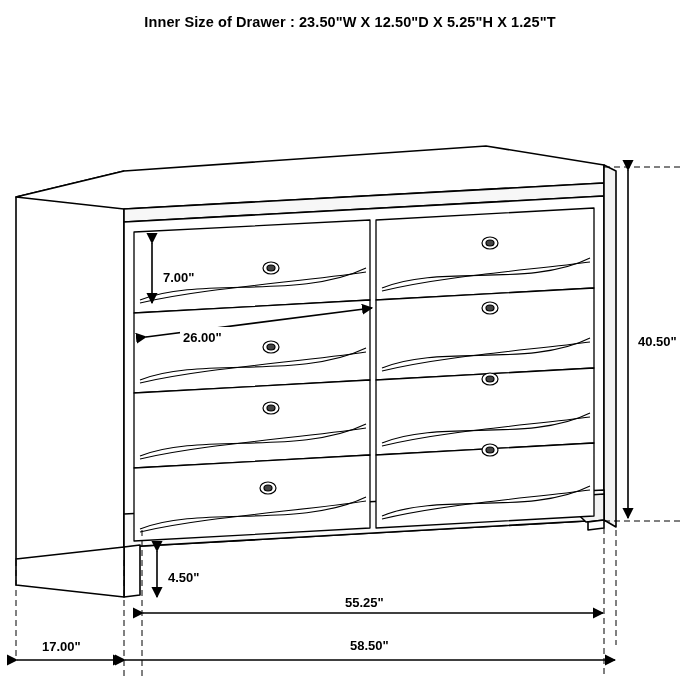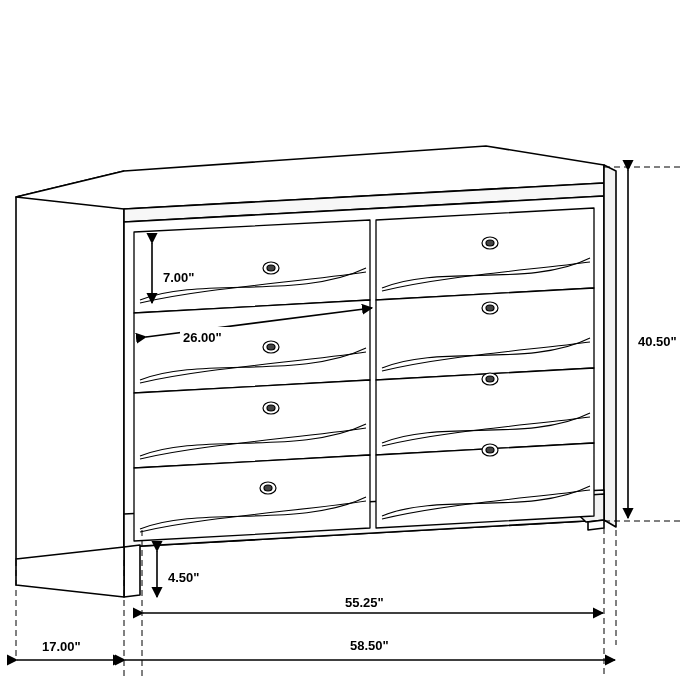--- a/index.html
+++ b/index.html
@@ -38,20 +38,21 @@
     font-size: 13px;
     font-weight: bold;
     fill: #000000;
   }
 </style>
 </head>
 <body>
 
 <div id="page">
 
+  <div id="title">Inner Size of Drawer : 23.50"W X 12.50"D X 5.25"H X 1.25"T</div>
 
   <svg class="diagram" viewBox="0 0 700 700">
 
     <g fill="#ffffff" stroke="#000000" stroke-width="1.6" stroke-linejoin="round">
 
       <path d="M16,197 L124,171 L124,584 L16,559 Z"></path>
 
       <path d="M16,197 L124,171 L486,146 L604,165 L604,183 L124,209 Z"></path>
 
       <path d="M124,209 L604,183 L604,196 L124,222 Z" fill="#f7f7f7"></path>

